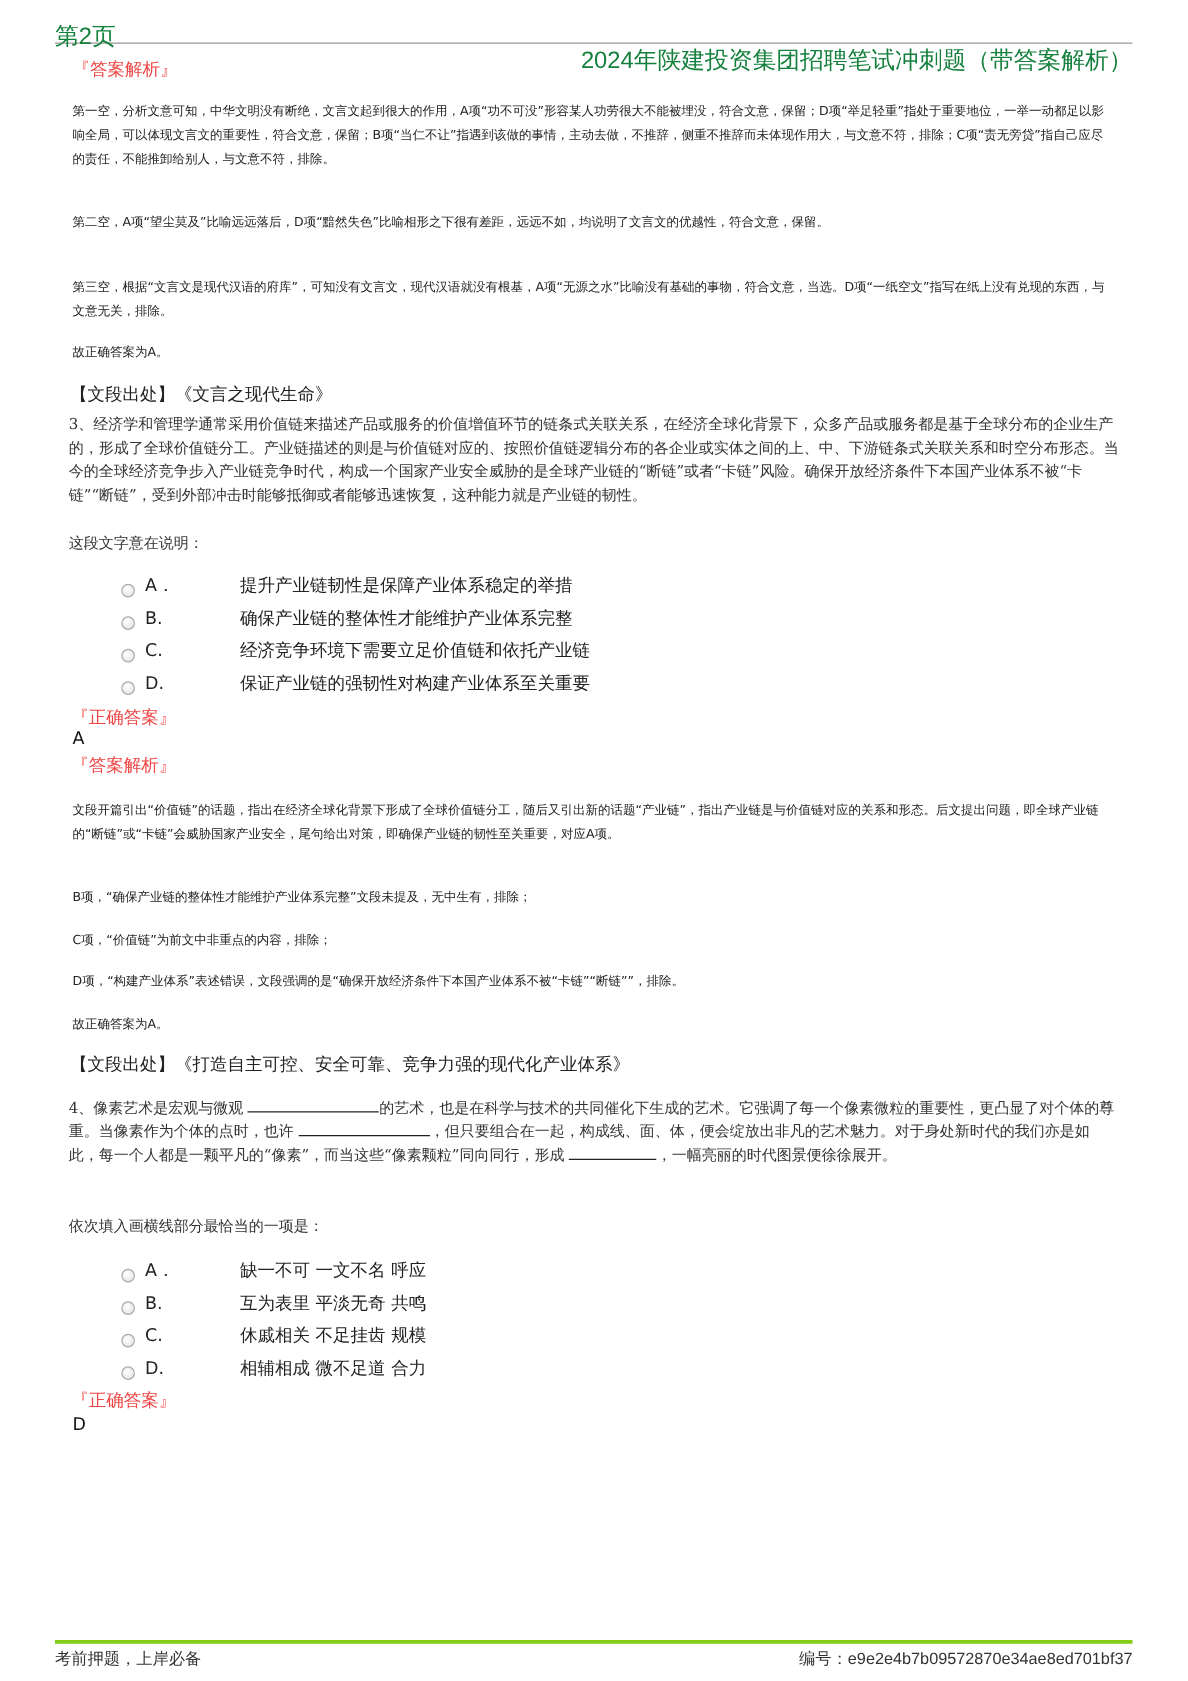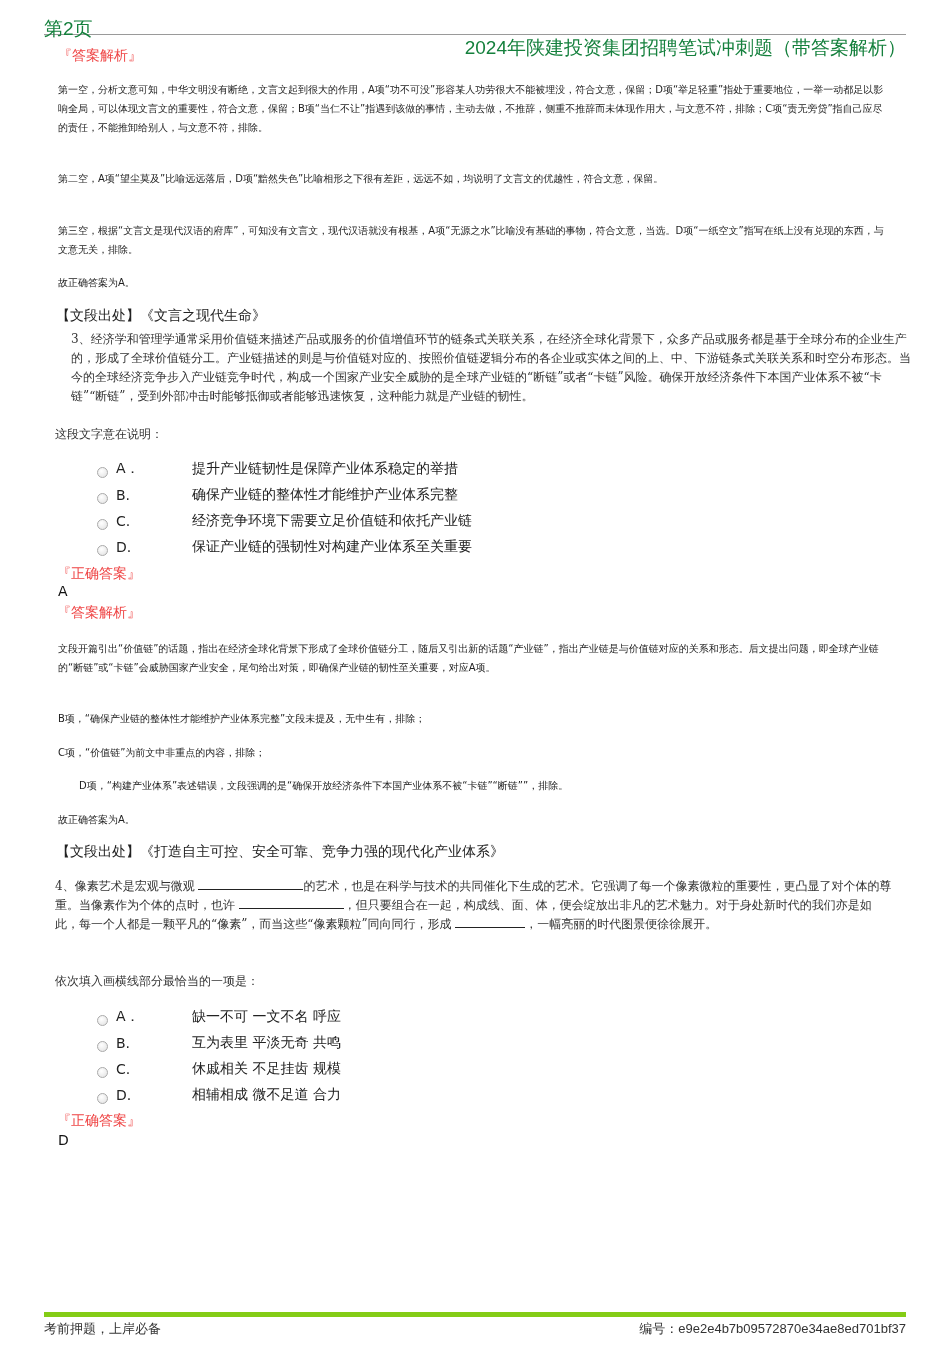--- a/index.html
+++ b/index.html
@@ -4,21 +4,21 @@
 <style>
   html, body { margin: 0; padding: 0; background: #ffffff; }
   body { width: 950px; height: 1345px; position: relative; overflow: hidden;
          font-family: "DejaVu Sans", "Liberation Sans", sans-serif; color: #222; }
   .hdr { position: absolute; left: 44px; right: 44px; top: 14px; height: 20px;
          border-bottom: 1px solid #9a9a9a; font-family: "Liberation Sans", sans-serif;
          font-size: 19px; color: #15803d; }
   .hdr .l { position: absolute; left: 0; top: 2px; }
   .hdr .r { position: absolute; right: 0; top: 2px; margin-top: 19px; }
   .ftr { position: absolute; left: 44px; right: 44px; top: 1312px; height: 22px;
-         border-top: 5px solid #84cc16; font-family: "Liberation Sans", sans-serif;
+         border-top: 3px solid #84cc16; font-family: "Liberation Sans", sans-serif;
          font-size: 13px; color: #333; }
   .ftr .l { position: absolute; left: 0; top: 3px; }
   .ftr .r { position: absolute; right: 0; top: 3px; }
   .blk { position: absolute; left: 58px; width: 830px; }
   .p { font-size: 10px; line-height: 19px; color: #222; }
   .sm { font-size: 12px; line-height: 19px; color: #333; font-family: "DejaVu Serif", serif; }
   .lbl { font-size: 14px; color: #ef4444; font-family: "DejaVu Serif", serif; }
   .src { font-size: 14px; color: #222; font-family: "DejaVu Serif", serif; }
   .opt { position: absolute; left: 97px; height: 22px; font-size: 14px; color: #222;
          display: flex; align-items: center; }
@@ -38,21 +38,21 @@
   <span class="r">2024年陕建投资集团招聘笔试冲刺题（带答案解析）</span>
 </div>
 
 <div class="blk lbl" style="top:47px;">『答案解析』</div>
 <div class="blk p" style="top:80px;">第一空，分析文意可知，中华文明没有断绝，文言文起到很大的作用，A项“功不可没”形容某人功劳很大不能被埋没，符合文意，保留；D项“举足轻重”指处于重要地位，一举一动都足以影响全局，可以体现文言文的重要性，符合文意，保留；B项“当仁不让”指遇到该做的事情，主动去做，不推辞，侧重不推辞而未体现作用大，与文意不符，排除；C项“责无旁贷”指自己应尽的责任，不能推卸给别人，与文意不符，排除。</div>
 <div class="blk p" style="top:169px;">第二空，A项“望尘莫及”比喻远远落后，D项“黯然失色”比喻相形之下很有差距，远远不如，均说明了文言文的优越性，符合文意，保留。</div>
 <div class="blk p" style="top:221px;">第三空，根据“文言文是现代汉语的府库”，可知没有文言文，现代汉语就没有根基，A项“无源之水”比喻没有基础的事物，符合文意，当选。D项“一纸空文”指写在纸上没有兑现的东西，与文意无关，排除。</div>
 <div class="blk p" style="top:273px;">故正确答案为A。</div>
 <div class="blk src" style="top:307px; left:56px;">【文段出处】《文言之现代生命》</div>
 
-<div class="blk sm" style="top:330px; left:55px; width:840px;margin-left:16px;">3、经济学和管理学通常采用价值链来描述产品或服务的价值增值环节的链条式关联关系，在经济全球化背景下，众多产品或服务都是基于全球分布的企业生产的，形成了全球价值链分工。产业链描述的则是与价值链对应的、按照价值链逻辑分布的各企业或实体之间的上、中、下游链条式关联关系和时空分布形态。当今的全球经济竞争步入产业链竞争时代，构成一个国家产业安全威胁的是全球产业链的“断链”或者“卡链”风险。确保开放经济条件下本国产业体系不被“卡链”“断链”，受到外部冲击时能够抵御或者能够迅速恢复，这种能力就是产业链的韧性。</div>
+<div class="blk sm" style="top:330px; left:55px; width:840px;">3、经济学和管理学通常采用价值链来描述产品或服务的价值增值环节的链条式关联关系，在经济全球化背景下，众多产品或服务都是基于全球分布的企业生产的，形成了全球价值链分工。产业链描述的则是与价值链对应的、按照价值链逻辑分布的各企业或实体之间的上、中、下游链条式关联关系和时空分布形态。当今的全球经济竞争步入产业链竞争时代，构成一个国家产业安全威胁的是全球产业链的“断链”或者“卡链”风险。确保开放经济条件下本国产业体系不被“卡链”“断链”，受到外部冲击时能够抵御或者能够迅速恢复，这种能力就是产业链的韧性。</div>
 <div class="blk sm" style="top:425px; left:55px;">这段文字意在说明：</div>
 
 <div class="opt" style="top:458px;">
   <span class="radio"></span>
   <span class="k">A．</span>
   <span class="t">提升产业链韧性是保障产业体系稳定的举措</span>
 </div>
 <div class="opt" style="top:484px;">
   <span class="radio"></span>
   <span class="k">B.</span>
@@ -69,21 +69,21 @@
   <span class="t">保证产业链的强韧性对构建产业体系至关重要</span>
 </div>
 
 <div class="blk lbl" style="top:565px; left:57px;">『正确答案』</div>
 <div class="ans" style="top:583px;">A</div>
 <div class="blk lbl" style="top:604px; left:57px;">『答案解析』</div>
 
 <div class="blk p" style="top:639px;">文段开篇引出“价值链”的话题，指出在经济全球化背景下形成了全球价值链分工，随后又引出新的话题“产业链”，指出产业链是与价值链对应的关系和形态。后文提出问题，即全球产业链的“断链”或“卡链”会威胁国家产业安全，尾句给出对策，即确保产业链的韧性至关重要，对应A项。</div>
 <div class="blk p" style="top:709px;">B项，“确保产业链的整体性才能维护产业体系完整”文段未提及，无中生有，排除；</div>
 <div class="blk p" style="top:743px;">C项，“价值链”为前文中非重点的内容，排除；</div>
-<div class="blk p" style="top:776px;margin-left:21px;">D项，“构建产业体系”表述错误，文段强调的是“确保开放经济条件下本国产业体系不被“卡链”“断链””，排除。</div>
+<div class="blk p" style="top:776px;">D项，“构建产业体系”表述错误，文段强调的是“确保开放经济条件下本国产业体系不被“卡链”“断链””，排除。</div>
 <div class="blk p" style="top:810px;">故正确答案为A。</div>
 <div class="blk src" style="top:843px; left:56px;">【文段出处】《打造自主可控、安全可靠、竞争力强的现代化产业体系》</div>
 
 <div class="blk sm" style="top:877px; left:55px; width:840px;">
   <span>4、像素艺术是宏观与微观 </span><span class="blank" style="width:105px;"></span><span>的艺术，也是在科学与技术的共同催化下生成的艺术。它强调了每一个像素微粒的重要性，更凸显了对个体的尊重。当像素作为个体的点时，也许 </span><span class="blank" style="width:105px;"></span><span>，但只要组合在一起，构成线、面、体，便会绽放出非凡的艺术魅力。对于身处新时代的我们亦是如此，每一个人都是一颗平凡的“像素”，而当这些“像素颗粒”同向同行，形成 </span><span class="blank" style="width:70px;"></span><span>，一幅亮丽的时代图景便徐徐展开。</span>
 </div>
 <div class="blk sm" style="top:972px; left:55px;">依次填入画横线部分最恰当的一项是：</div>
 
 <div class="opt" style="top:1006px;">
   <span class="radio"></span>

